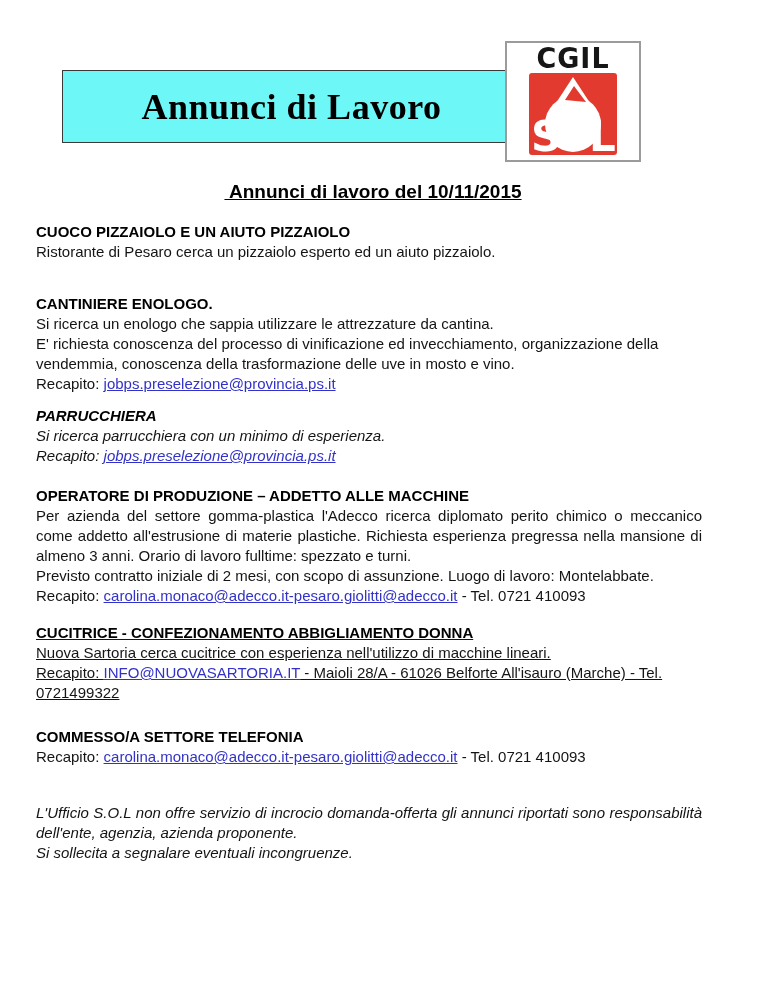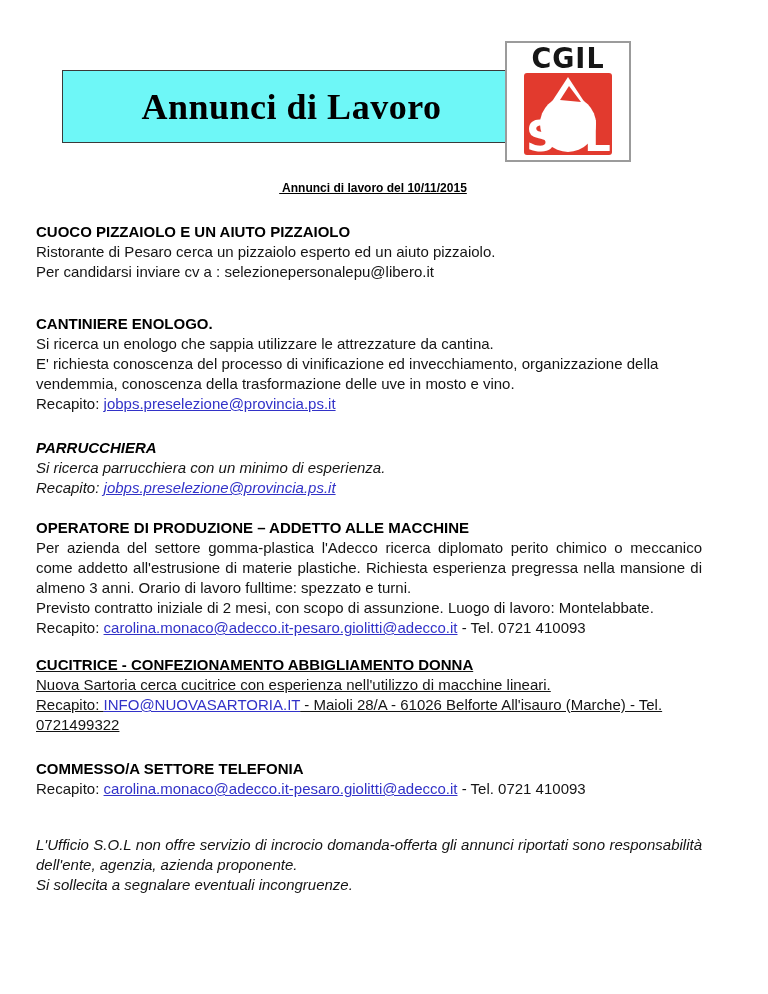--- a/index.html
+++ b/index.html
@@ -15,49 +15,49 @@
     position:absolute;left:62px;top:70px;width:546px;height:73px;
     background:var(--banner-bg);border:1px solid var(--banner-border);
     box-sizing:border-box;display:flex;align-items:center;justify-content:center;
     padding-right:87px;
   }
   .banner h1{
     margin:0;font-family:"Liberation Serif",serif;font-size:36px;
     font-weight:bold;color:#000;letter-spacing:0.5px;white-space:nowrap;
   }
   .logo{
-    position:absolute;left:505px;top:41px;width:126px;height:121px;
+    position:absolute;left:505px;top:41px;width:136px;height:121px;
     background:#ffffff;border:2px solid var(--logo-border);box-sizing:border-box;
     display:flex;flex-direction:column;align-items:center;z-index:2;
   }
   .cgil{
     font-weight:bold;font-size:27px;line-height:1.05;letter-spacing:1px;
     color:#161616;margin-top:1px;transform:scaleY(1.08);
     font-family:"DejaVu Sans","Liberation Sans",sans-serif;
   }
   .sol-svg{width:88px;height:84px;display:block;}
   .sol-svg text{
     font-family:"DejaVu Sans","Liberation Sans",sans-serif;font-weight:bold;
   }
   .date{
     position:absolute;top:181px;left:0;width:746px;text-align:center;
-    font-size:12px;font-weight:bold;text-decoration:underline;
+    font-size:19px;font-weight:bold;text-decoration:underline;
     white-space:pre;color:#000;
   }
   .content{
     position:absolute;left:36px;top:222px;width:666px;
     font-size:15px;line-height:20px;
   }
   h2.sec-title{margin:0;font-size:15px;line-height:20px;font-weight:bold;color:#000;white-space:nowrap;}
   p.line{margin:0;}
   p.line.nowrap{white-space:pre;}
   p.line.justify{text-align:justify;}
   a.email-link{color:var(--link);text-decoration:underline;cursor:pointer;}
   section.sec-1{margin-bottom:32px;}
-  section.sec-2{margin-bottom:24px;}
+  section.sec-2{margin-bottom:12px;}
   section.sec-3{margin-bottom:20px;font-style:italic;}
   section.sec-4{margin-bottom:17px;}
   section.sec-5{margin-bottom:24px;text-decoration:underline;}
   section.sec-6{margin-bottom:0;}
   #footer{margin-top:36px;}
   #footer p.line{font-style:italic;}
 </style>
 </head>
 <body>
 
@@ -80,21 +80,20 @@
   </div>
 
   <div class="date"> Annunci di lavoro del 10/11/2015</div>
 
   <div class="content">
     <main id="sections">
   <section class="section sec-1">
     <h2 class="sec-title">CUOCO PIZZAIOLO E UN AIUTO PIZZAIOLO</h2>
     <div class="sec-body">
             <p class="line nowrap"><span>Ristorante di Pesaro cerca un pizzaiolo esperto ed un aiuto pizzaiolo.</span></p>
-            <p class="line nowrap"><span>Per candidarsi inviare cv a : selezionepersonalepu@libero.it</span></p>
           </div>
   </section>
 
   <section class="section sec-2">
     <h2 class="sec-title">CANTINIERE ENOLOGO.</h2>
     <div class="sec-body">
             <p class="line nowrap"><span>Si ricerca un enologo che sappia utilizzare le attrezzature da cantina.</span></p>
             <p class="line"><span>E' richiesta conoscenza del processo di vinificazione ed invecchiamento, organizzazione della vendemmia, conoscenza della trasformazione delle uve in mosto e vino.</span></p>
             <p class="line nowrap"><span>Recapito: </span><a href="#" class="email-link">jobps.preselezione@provincia.ps.it</a></p>
           </div>

